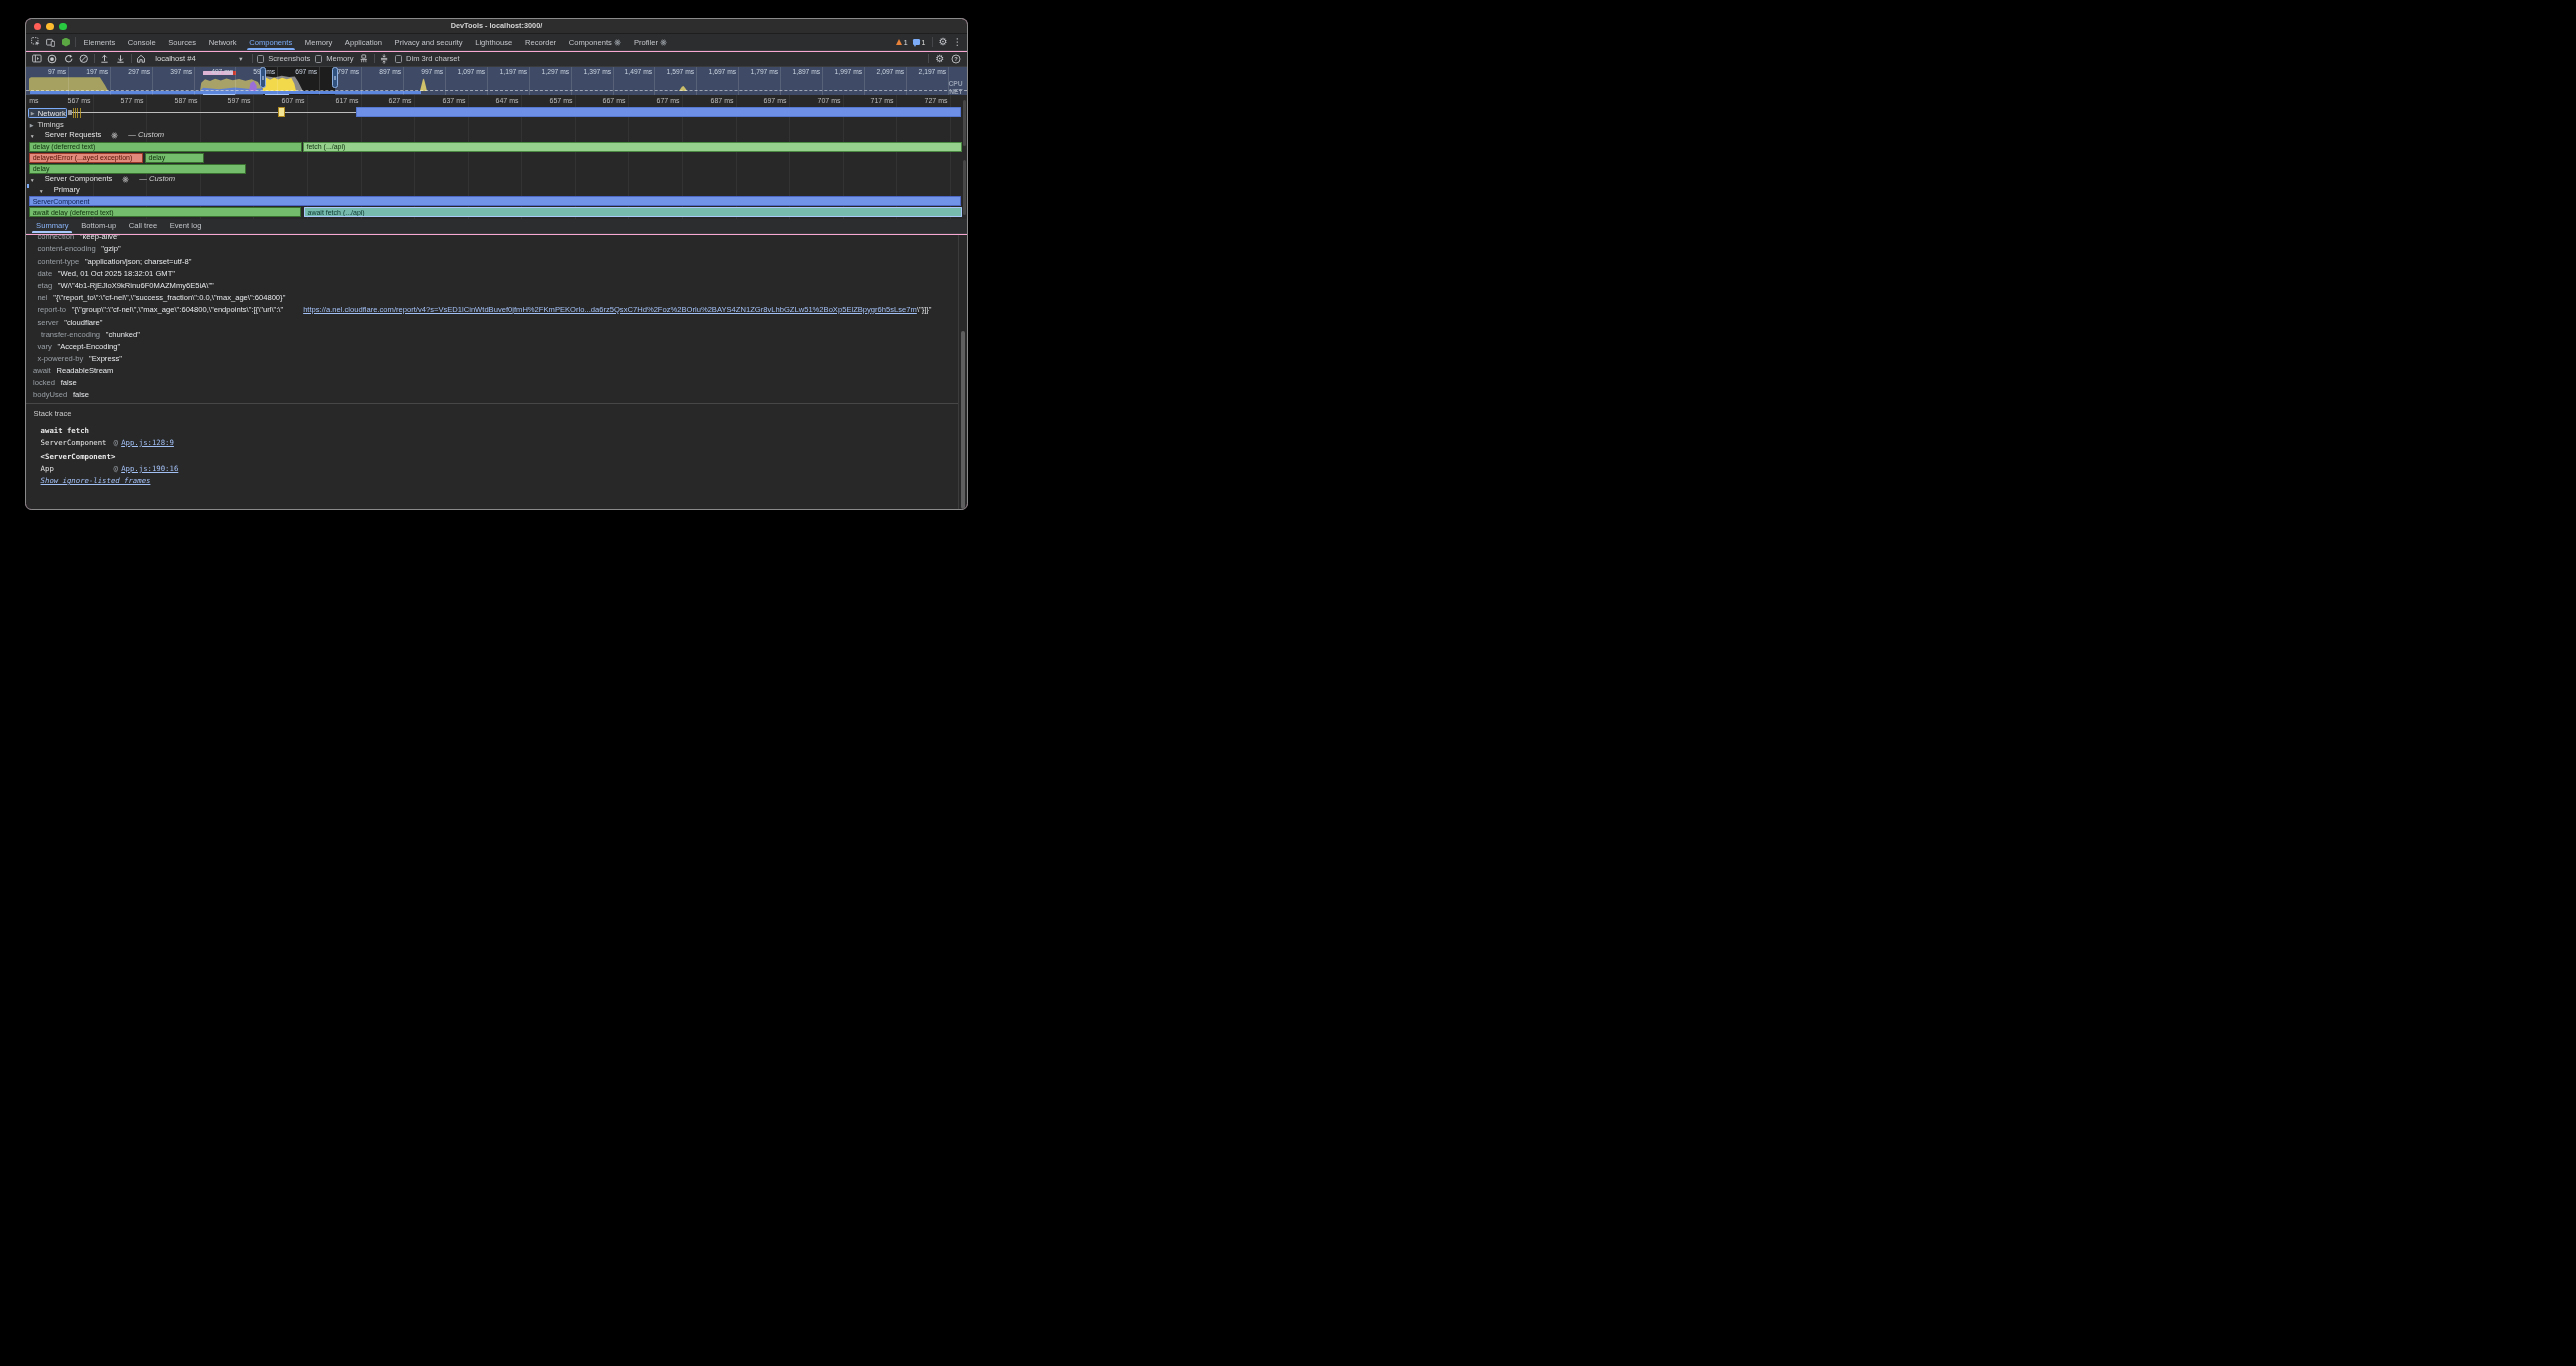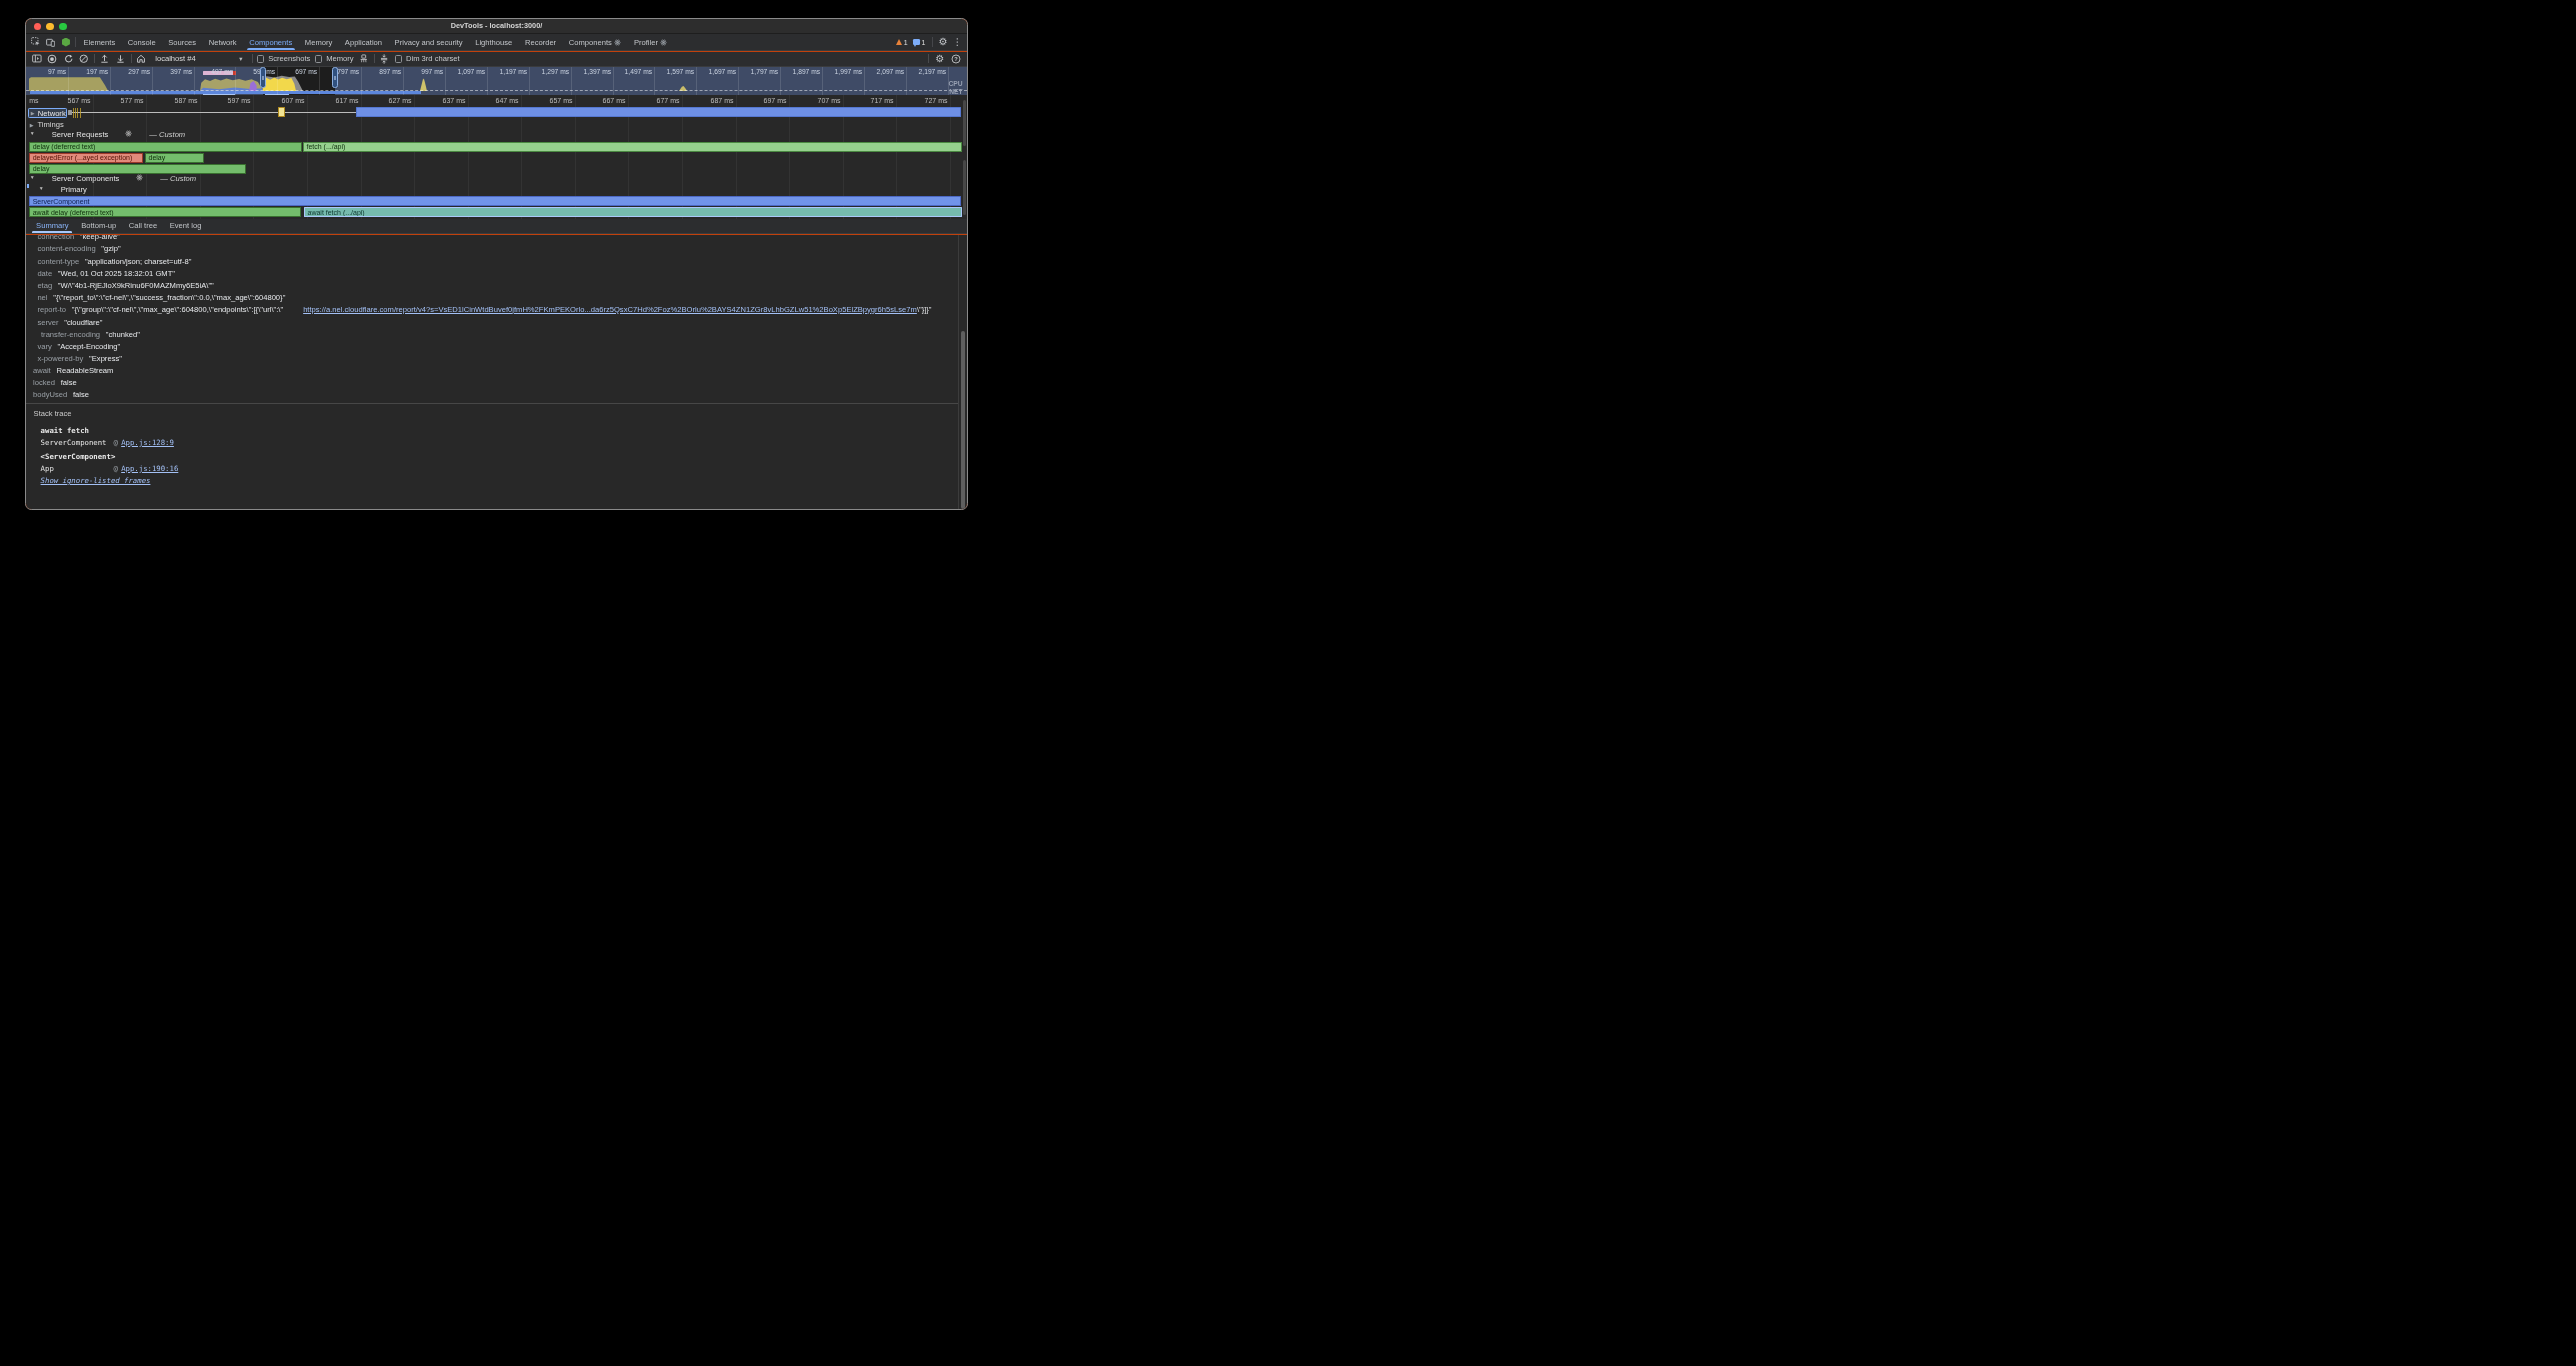--- a/index.html
+++ b/index.html
@@ -1,18 +1,18 @@
 <!DOCTYPE html>
 <html style="font-size:10px"><head>
 <meta charset="utf-8">
 <style>
   html,body{margin:0;padding:0;background:#000;width:994px;height:527px;overflow:hidden;
     font-family:"Liberation Sans",sans-serif;-webkit-font-smoothing:antialiased;}
   *{box-sizing:border-box;}
-  .window{position:absolute;left:25px;top:18px;width:943px;height:492px;background:#c2410c;
+  .window{position:absolute;left:25px;top:18px;width:943px;height:492px;background:#f9a8d4;
     border:0.6px solid #8a8a8a;border-radius:6.3px;overflow:hidden;}
   
   .titlebar{position:absolute;left:0;top:0;right:0;height:14.6px;background:#2d2d2d;border-bottom:0.6px solid #1e1e1e;}
   .tl{position:absolute;top:3.5px;width:7.6px;height:7.6px;border-radius:50%;}
   .tl.r{left:7.6px;background:#ff5f57;} .tl.y{left:20px;background:#febc2e;} .tl.g{left:33px;background:#28c840;}
   .win-title{position:absolute;left:0;right:0;top:0;height:14.6px;line-height:14.6px;text-align:center;
     color:#d3d3d3;font-size:7.3px;font-weight:bold;}
   
   .tabbar{position:absolute;left:0;top:15px;right:0;height:17px;background:#2c2d2f;border-bottom:0.6px solid #3a3b3d;
     display:flex;align-items:stretch;}
@@ -66,21 +66,21 @@
   .mini-req{position:absolute;width:1px;background:rgba(199,164,44,0.8);}
   .bar{position:absolute;height:9.8px;border-radius:0.6px;font-size:7px;display:flex;align-items:center;
     padding:0 2.5px;white-space:nowrap;overflow:hidden;cursor:pointer;}
   .bar.green{background:#74bd6c;border:0.6px solid #39702f;color:#0f2e0c;}
   .bar.green-light{background:#96d18e;border:0.6px solid #4b8a42;color:#123310;}
   .bar.red{background:#e28a7b;border:0.6px solid #9e392a;color:#541206;}
   .bar.blue{background:#7194e9;border:0.6px solid #4c68c4;color:#0e1e4e;}
   .bar.teal{background:#76bbae;border:1px solid #abc8fa;color:#0c362e;}
   .bar.netblue{background:#6e90e6;border:0.6px solid #5577d0;}
   .bar.netyellow{background:#f3e594;border:0.6px solid #b08a1e;}
-  .sec-header{position:absolute;font-size:7.6px;color:#e4e4e4;display:flex;align-items:flex-start;gap:17px;}
+  .sec-header{position:absolute;font-size:7.6px;color:#e4e4e4;display:flex;align-items:flex-end;gap:10px;}
   .custom-suffix{font-style:italic;color:#cfcfcf;}
   .atom{flex:none;}
   .flame-sb{position:absolute;right:1.3px;width:3.2px;border-radius:1.9px;background:#474747;cursor:pointer;}
   .group-accent{position:absolute;left:0.6px;width:2.5px;height:4.4px;background:#7cacf8;}
   
   .bottom-tabs{position:absolute;left:0;top:200px;right:0;height:14.6px;background:#2c2d2f;border-bottom:0.6px solid #3a3b3d;
     display:flex;align-items:stretch;padding-left:3.8px;}
   .btab{display:flex;align-items:center;padding:0 6.3px;font-size:7.6px;color:#c3c6ca;position:relative;cursor:pointer;}
   .btab.active{color:#8ab4f8;}
   .btab.active::after{content:"";position:absolute;left:2.5px;right:2.5px;bottom:0;height:1.6px;background:#a8c7fa;border-radius:1.3px 1.3px 0 0;}

